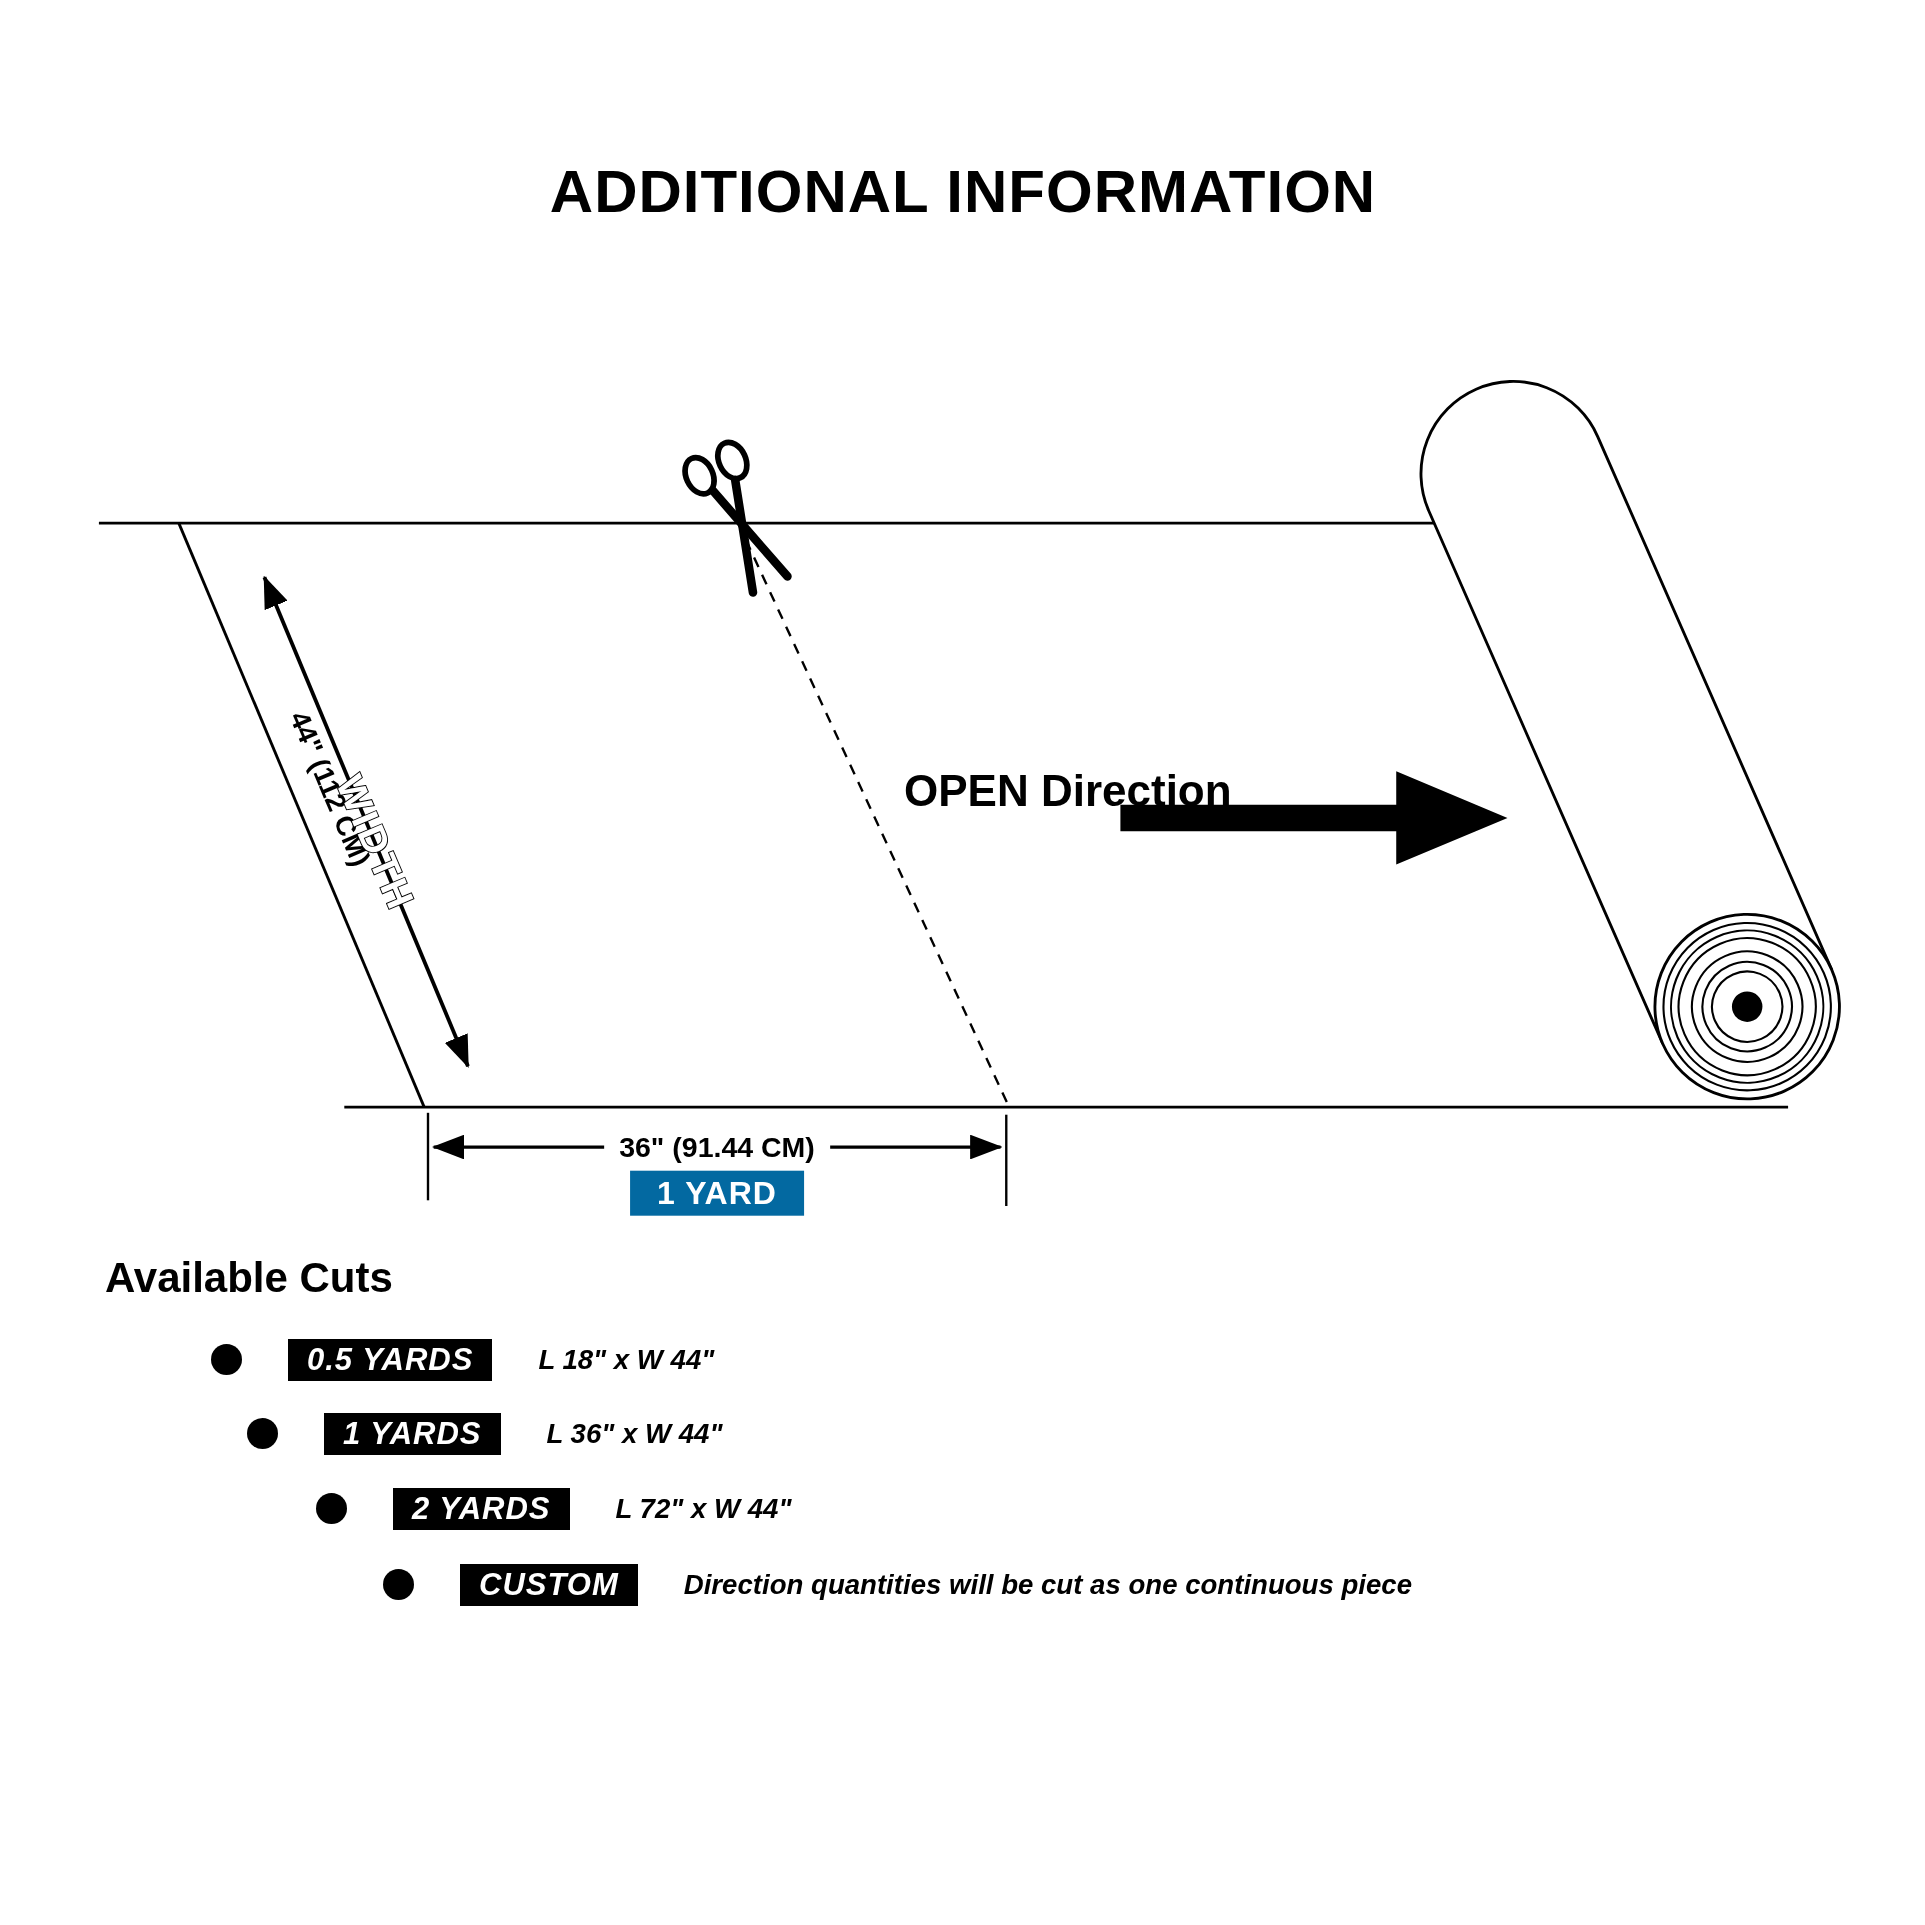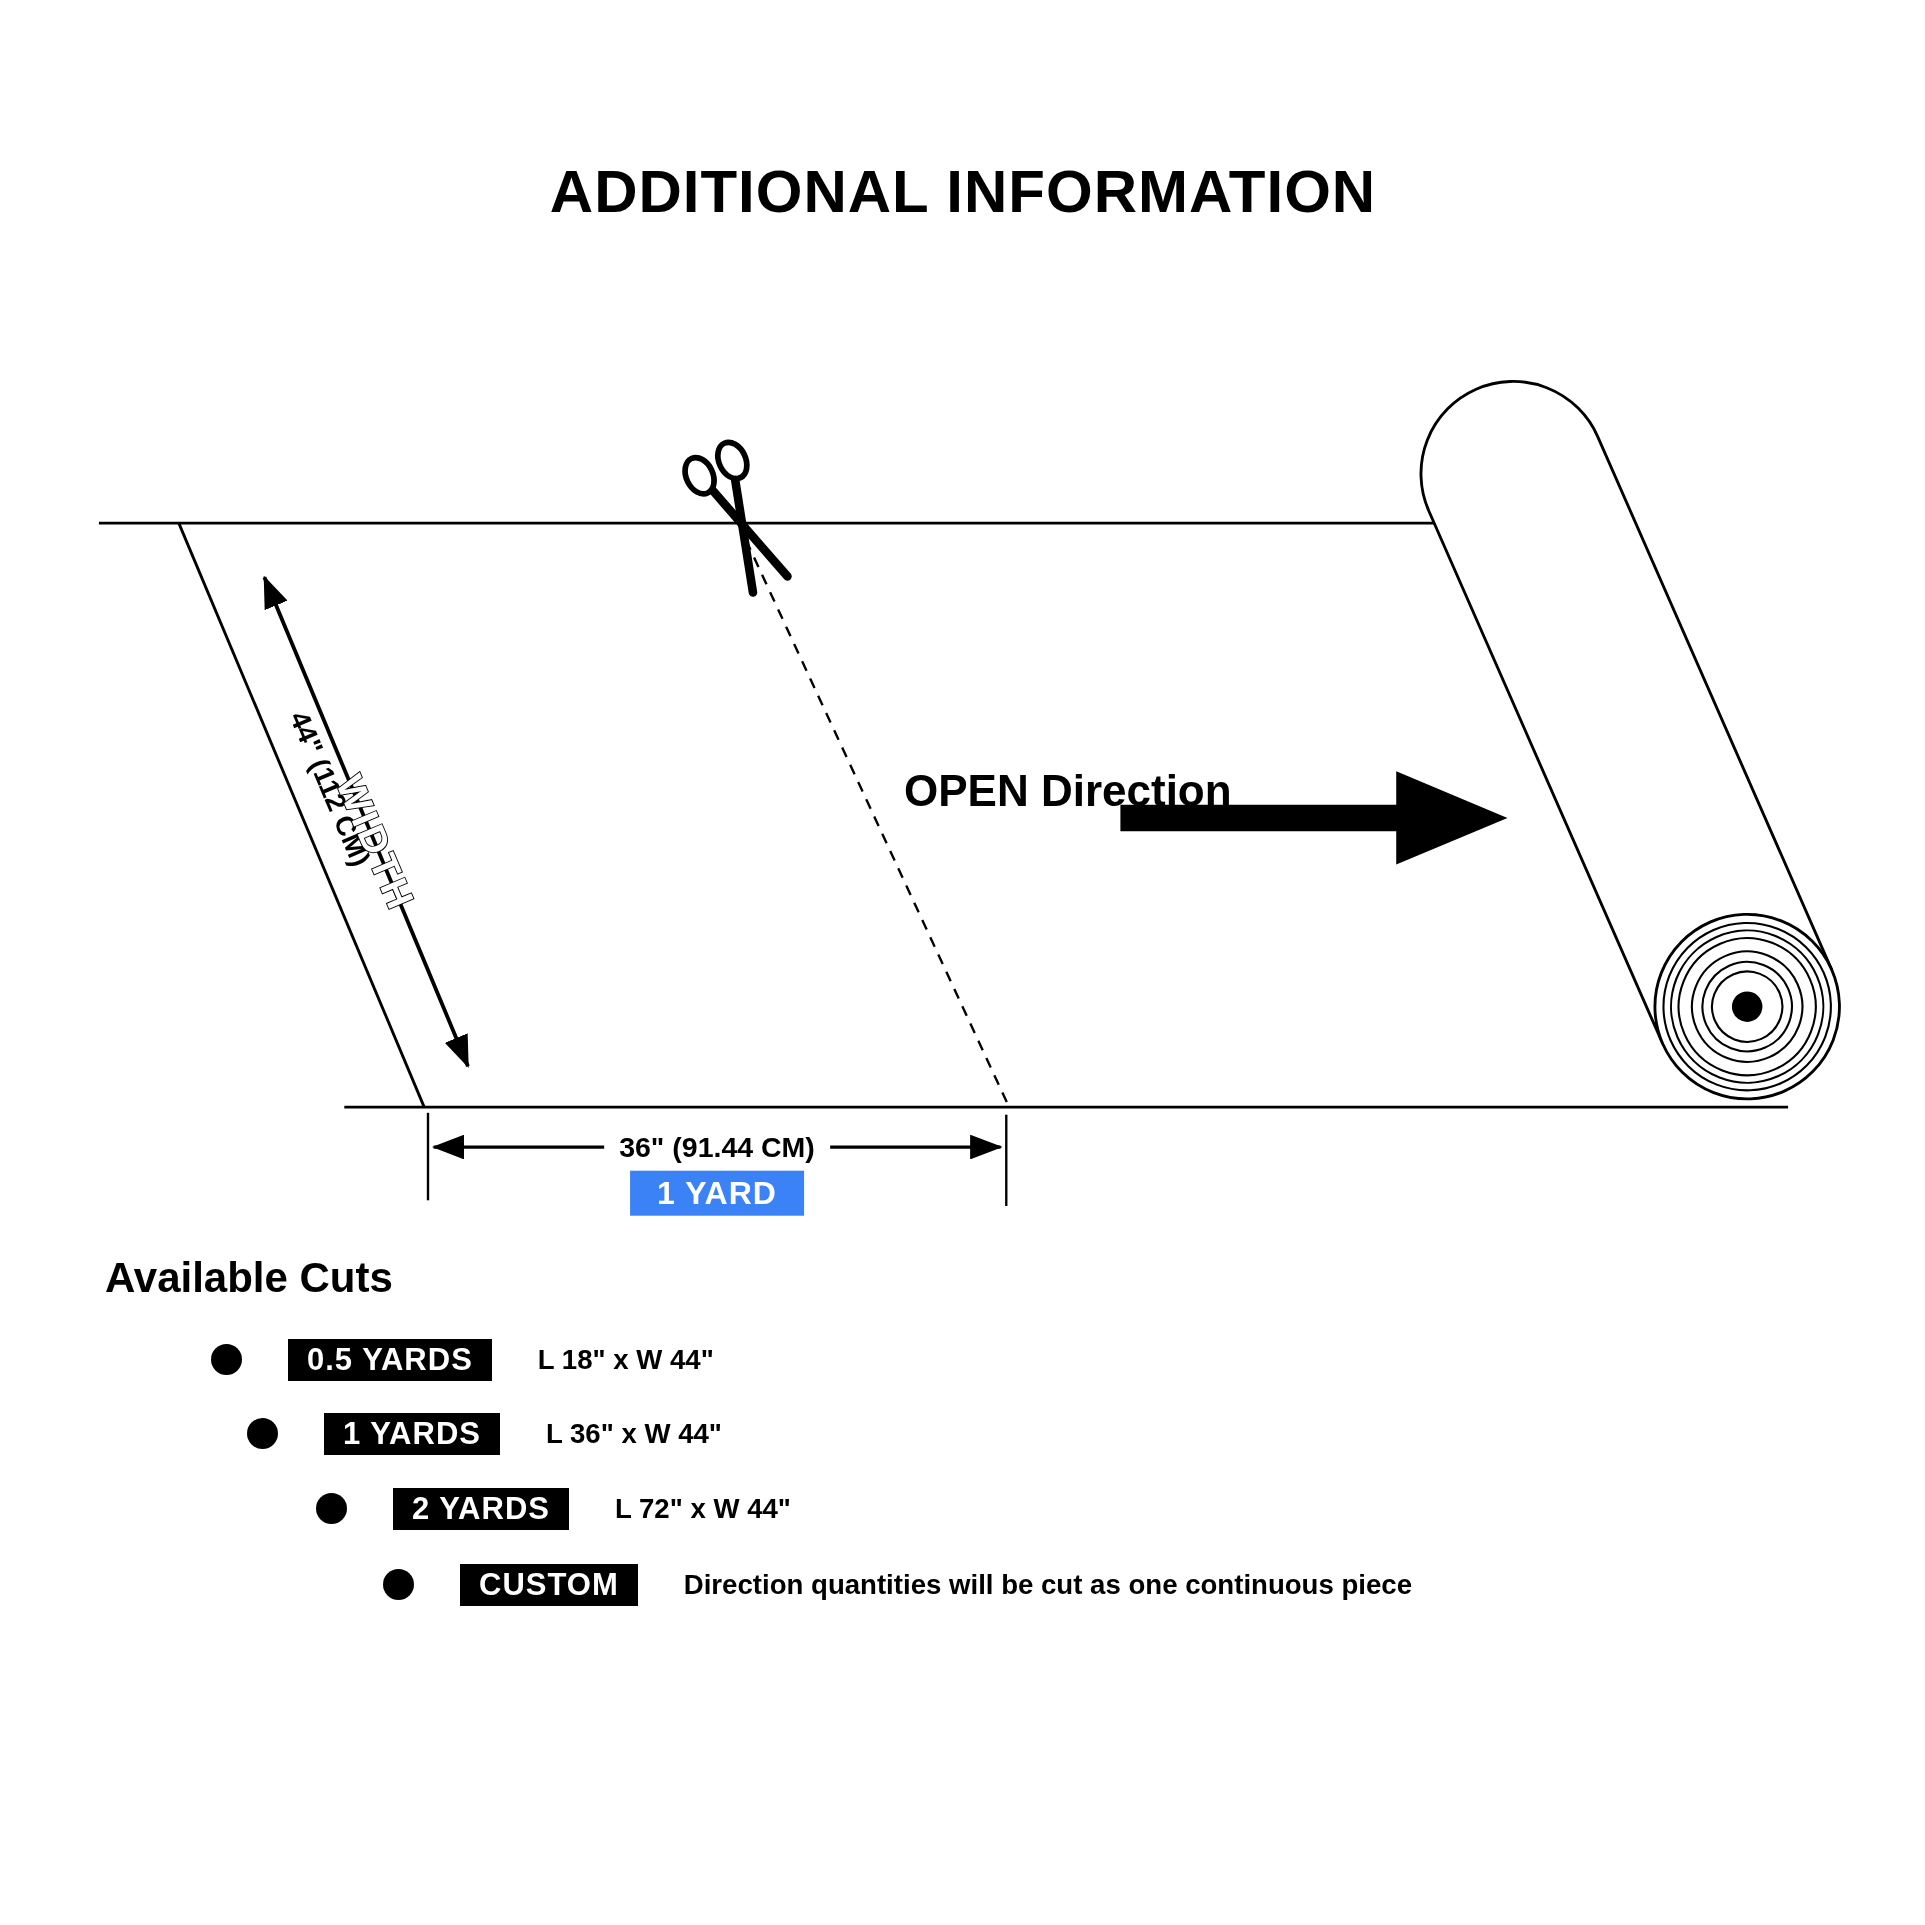--- a/index.html
+++ b/index.html
@@ -13,24 +13,24 @@
     position:absolute;left:0;right:0;top:157px;margin:0;text-align:center;
     font-size:60px;font-weight:800;letter-spacing:1px;color:#000;
   }
   .opendir{left:904px;top:734px;font-size:44px;font-weight:700;margin-top:32px;}
   .len-label{
     left:717px;top:1147px;transform:translate(-50%,-50%);
     background:#fff;padding:1.9px 15px;font-size:28.5px;font-weight:700;
   }
   .yard-badge{
     left:717px;top:1193px;transform:translate(-50%,-50%);
-    background:#3b82f6;color:#fff;padding:3.8px 27px;font-size:32px;font-weight:800;letter-spacing:1px;
+    background:#0369a1;color:#fff;padding:3.8px 27px;font-size:32px;font-weight:800;letter-spacing:1px;
   }
   .cuts-heading{position:absolute;left:105px;top:1254px;margin:0;font-size:42px;font-weight:800;}
-  .cut-row{position:absolute;display:flex;align-items:center;}
+  .cut-row{position:absolute;display:flex;align-items:center;font-style:italic;}
   .bullet{width:31px;height:31px;border-radius:50%;background:#000;flex:0 0 auto;margin-right:46px;}
   .cut-badge{
     background:#000;color:#fff;font-size:31px;font-weight:800;letter-spacing:1px;
     padding:2.9px 19px;margin-right:46px;white-space:nowrap;
   }
   .cut-desc{font-size:27.6px;font-weight:700;white-space:nowrap;}
 </style>
 </head>
 <body>
 

